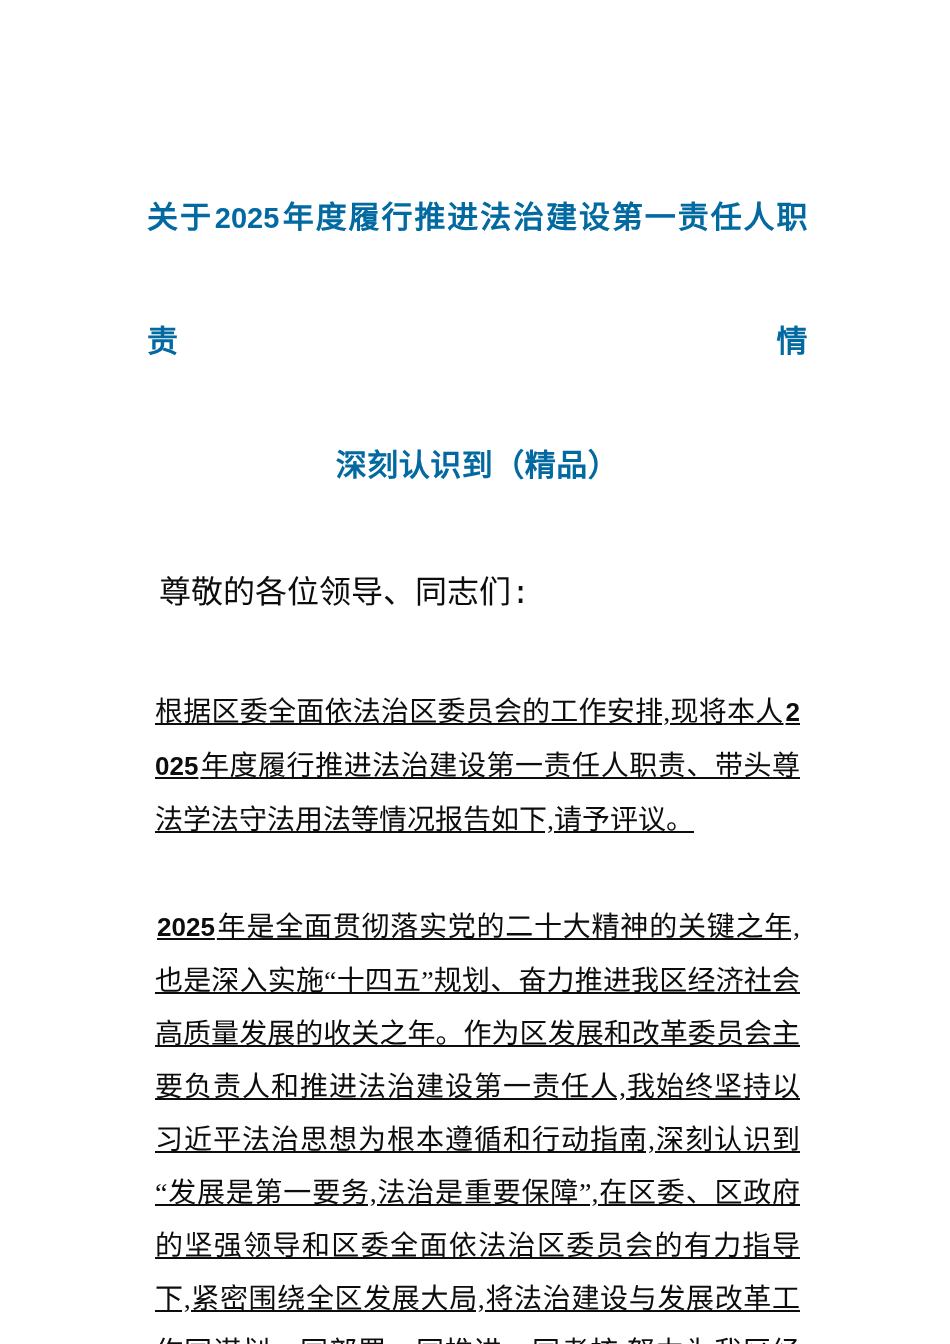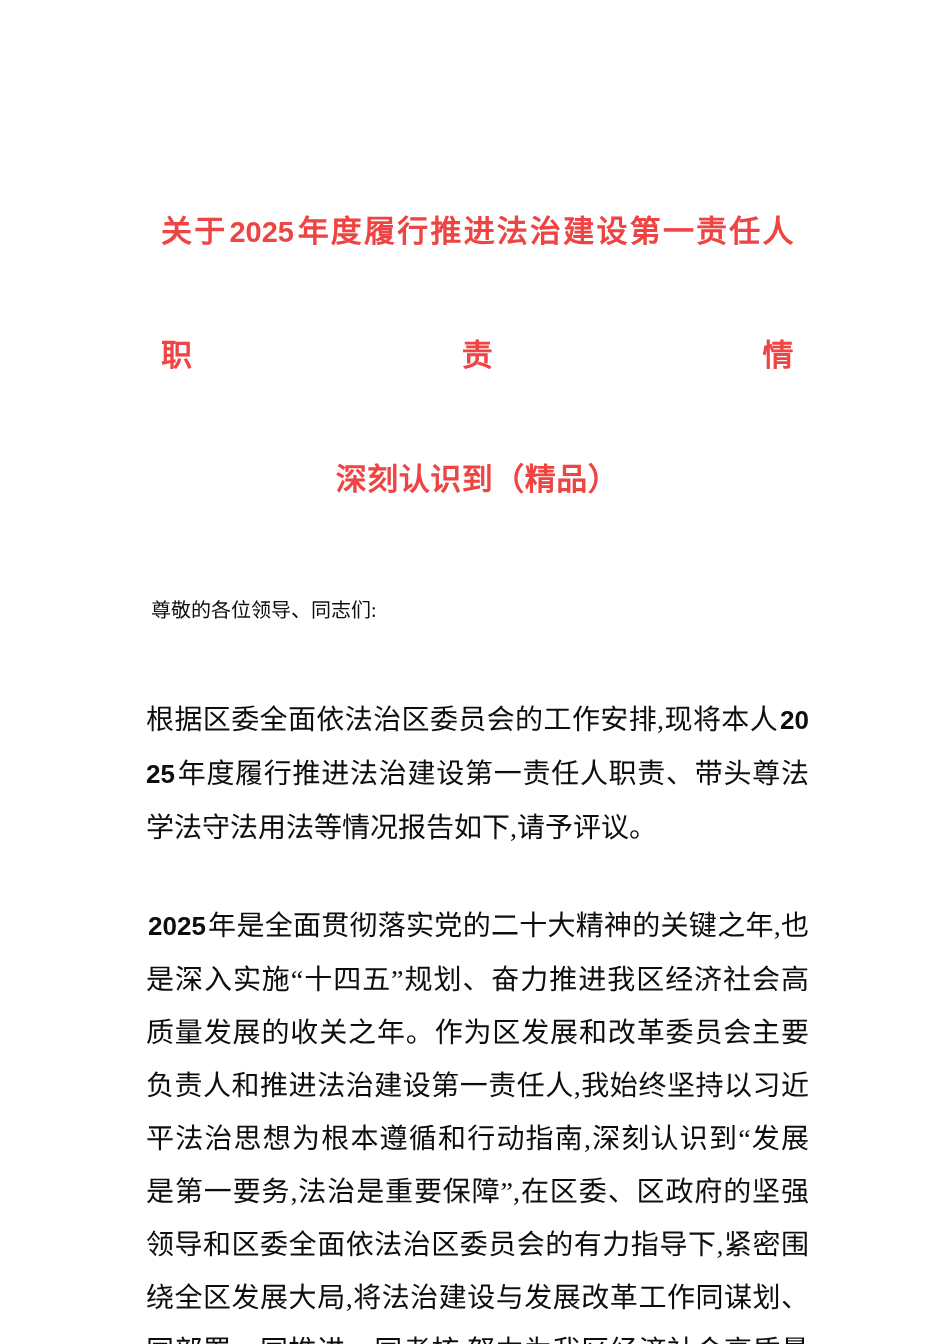--- a/index.html
+++ b/index.html
@@ -29,58 +29,60 @@
   
   .content {
     position: absolute;
     left: 143px;
     top: 0;
     width: 669px;
   }
 
   
   .doc-title {
-    margin: 18px;
+    margin: 4px;
     padding-top: 152px;
     font-size: 31px;
     font-weight: bold;
     line-height: 124px;
     text-align: justify;
     text-align-last: center;
     letter-spacing: 0.5px;
-    color: #ef4444;
+    color: #0369a1;
   }
 
   .title-line {
     display: block;
   }
 
   .title-line.stretch {
     text-align: justify;
     text-align-last: justify;
   }
 
   
   .salutation {
-    margin: 8px;
+    margin: 16px;
     padding-top: 24px;
-    font-size: 20px;
+    font-size: 32px;
     line-height: 53px;
     text-align: left;
     letter-spacing: 0;
+    font-family: Liberation Mono, monospace;
   }
 
   .para {
-    margin: 3px;
+    margin: 12px;
     font-size: 28px;
     line-height: 53px;
     text-align: justify;
     text-align-last: left;
     letter-spacing: 0;
     word-break: break-all;
+    text-decoration: underline;
   }
 
   .para.gap-1 {
     padding-top: 48px;
   }
 
   .para.gap-2 {
     padding-top: 42px;
   }
 

